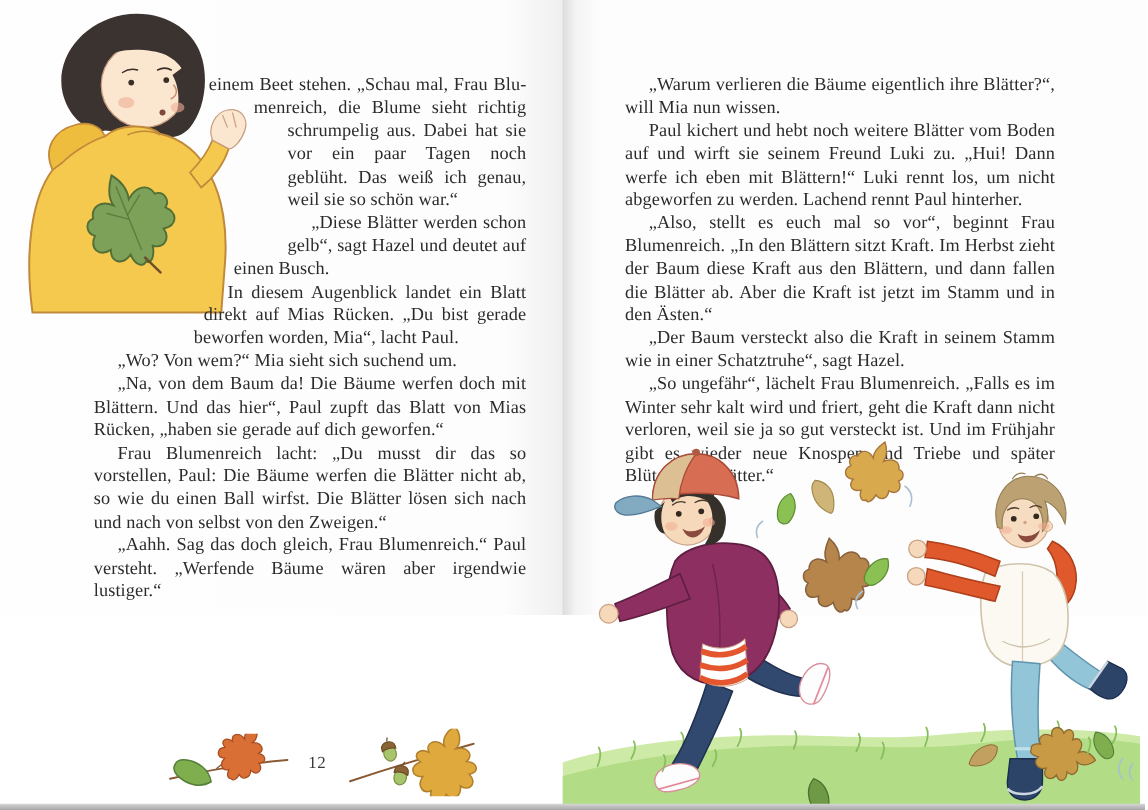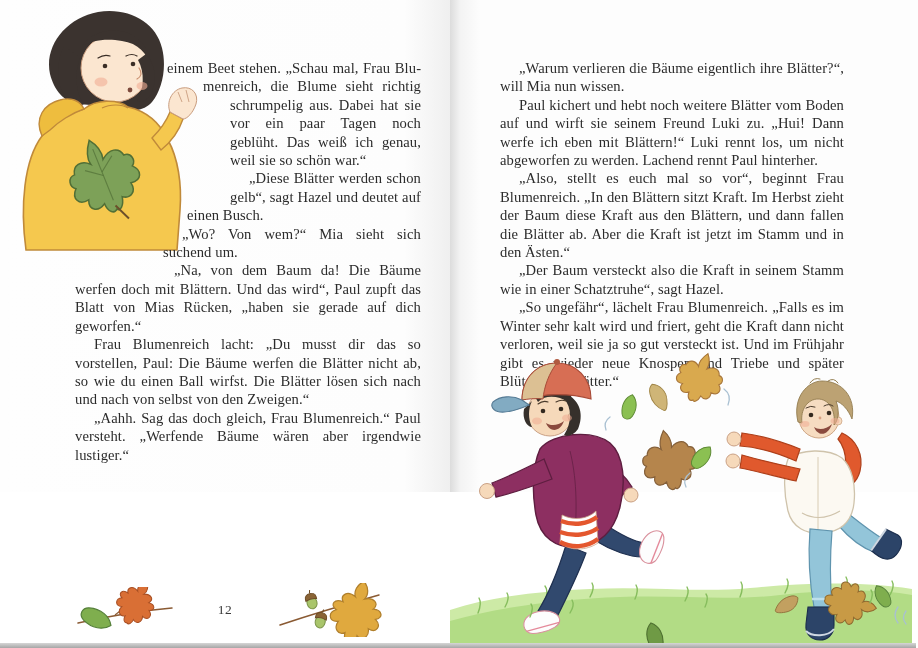--- a/index.html
+++ b/index.html
@@ -35,21 +35,21 @@
   .wrap-spacer{float:left;clear:left;height:19px;}
   .ws1{width:92px;}
   .ws2{width:128px;height:19px;}
   .ws3{width:155px;height:92px;}
   .ws4{width:112px;height:18px;}
   .ws5{width:88px;height:37px;}
   .ws6{width:80px;height:19px;}
   .illustration{position:absolute;pointer-events:none;}
   .footer-row{
     position:absolute;left:75px;top:584px;width:310px;height:52px;
-    display:flex;align-items:center;justify-content:space-between;gap:14px;
+    display:flex;align-items:center;justify-content:flex-end;gap:14px;
   }
   .page-num{font-size:13.5px;color:#3a3a3a;letter-spacing:0.5px;}
   svg{display:block;}
 </style>
 </head>
 <body>
 
 <svg width="0" height="0" style="position:absolute" aria-hidden="true">
   <defs>
     <path id="lf-maple" d="M0,-18 C3,-14 4,-10 3,-6 C8,-10 13,-9 14,-4 C18,-4 19,1 16,3 C20,7 18,12 12,11 C13,16 9,19 5,16 C4,21 1,23 0,21 C-2,23 -5,21 -5,16 C-10,19 -14,16 -12,11 C-18,12 -20,7 -16,3 C-19,1 -18,-4 -14,-4 C-13,-9 -8,-10 -4,-6 C-5,-10 -3,-14 0,-18 Z"></path>
@@ -105,22 +105,23 @@
 
     <div class="text-col">
       <div class="wrap-spacer ws1" aria-hidden="true"></div>
       <div class="wrap-spacer ws2" aria-hidden="true"></div>
       <div class="wrap-spacer ws3" aria-hidden="true"></div>
       <div class="wrap-spacer ws4" aria-hidden="true"></div>
       <div class="wrap-spacer ws5" aria-hidden="true"></div>
       <div class="wrap-spacer ws6" aria-hidden="true"></div>
       <p class="cont">einem Beet stehen. „Schau mal, Frau Blu­menreich, die Blume sieht richtig schrumpelig aus. Dabei hat sie vor ein paar Tagen noch geblüht. Das weiß ich genau, weil sie so schön war.“</p>
       <p>„Diese Blätter werden schon gelb“, sagt Hazel und deutet auf einen Busch.</p>
+      <p>In diesem Augenblick landet ein Blatt direkt auf Mias Rücken. „Du bist gerade beworfen worden, Mia“, lacht Paul.</p>
       <p>„Wo? Von wem?“ Mia sieht sich suchend um.</p>
-      <p>„Na, von dem Baum da! Die Bäume werfen doch mit Blät­tern. Und das wird“, Paul zupft das Blatt von Mias Rücken, „haben sie gerade auf dich geworfen.“</p>
+      <p>„Na, von dem Baum da! Die Bäume werfen doch mit Blät­tern. Und das hier“, Paul zupft das Blatt von Mias Rücken, „haben sie gerade auf dich geworfen.“</p>
       <p>Frau Blumenreich lacht: „Du musst dir das so vorstellen, Paul: Die Bäume werfen die Blätter nicht ab, so wie du einen Ball wirfst. Die Blätter lösen sich nach und nach von selbst von den Zweigen.“</p>
       <p>„Aahh. Sag das doch gleich, Frau Blumenreich.“ Paul ver­steht. „Werfende Bäume wären aber irgendwie lustiger.“</p>
     </div>
 
     <div class="footer-row">
       <svg width="100" height="46" viewBox="0 0 100 46">
         <path d="M3,36 C30,30 62,24 97,21" stroke="#8a5a33" stroke-width="1.5" fill="none" stroke-linecap="round"></path>
         <path d="M40,28 L54,17" stroke="#8a5a33" stroke-width="1.2" fill="none"></path>
         <g transform="translate(20,31) rotate(115) scale(1.35)">
             <use href="#lf-oval" fill="#7fae4e" stroke="#55803a" stroke-width="0.9"></use>

